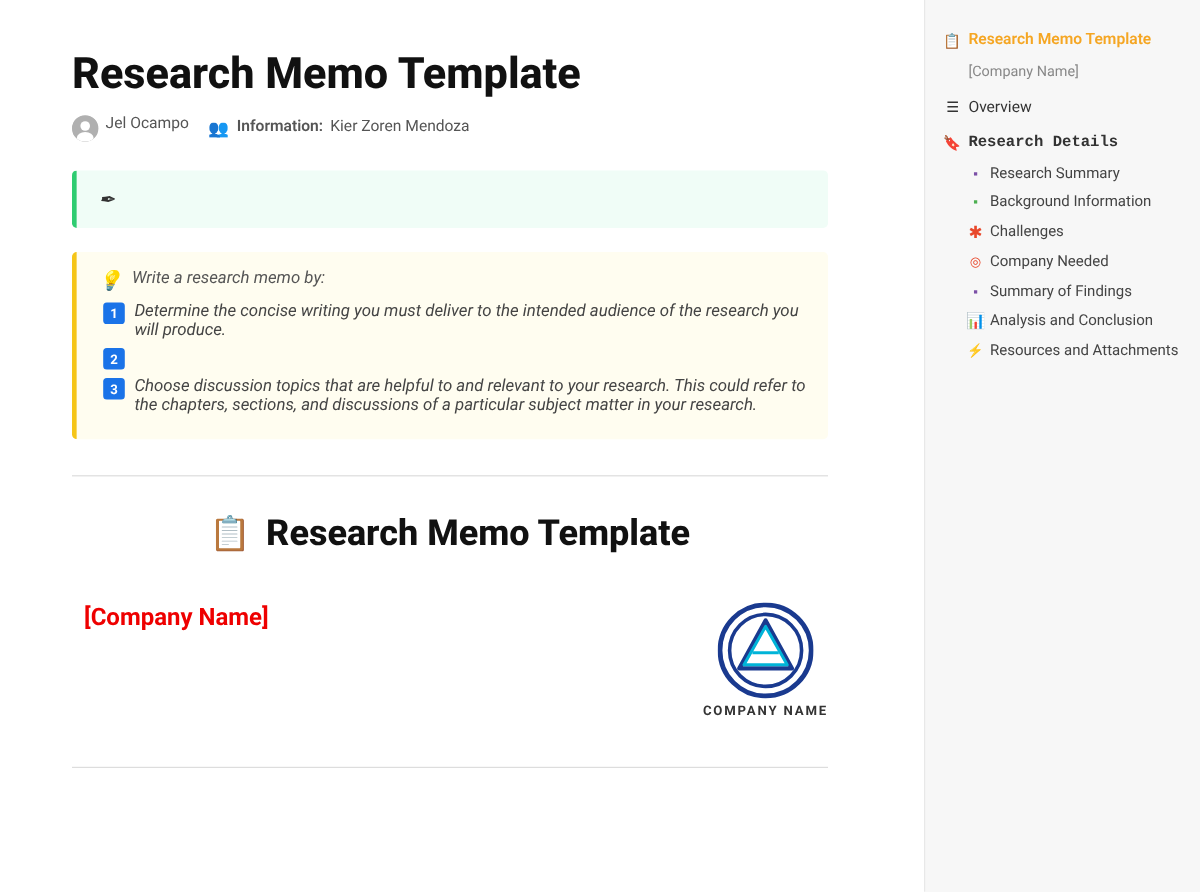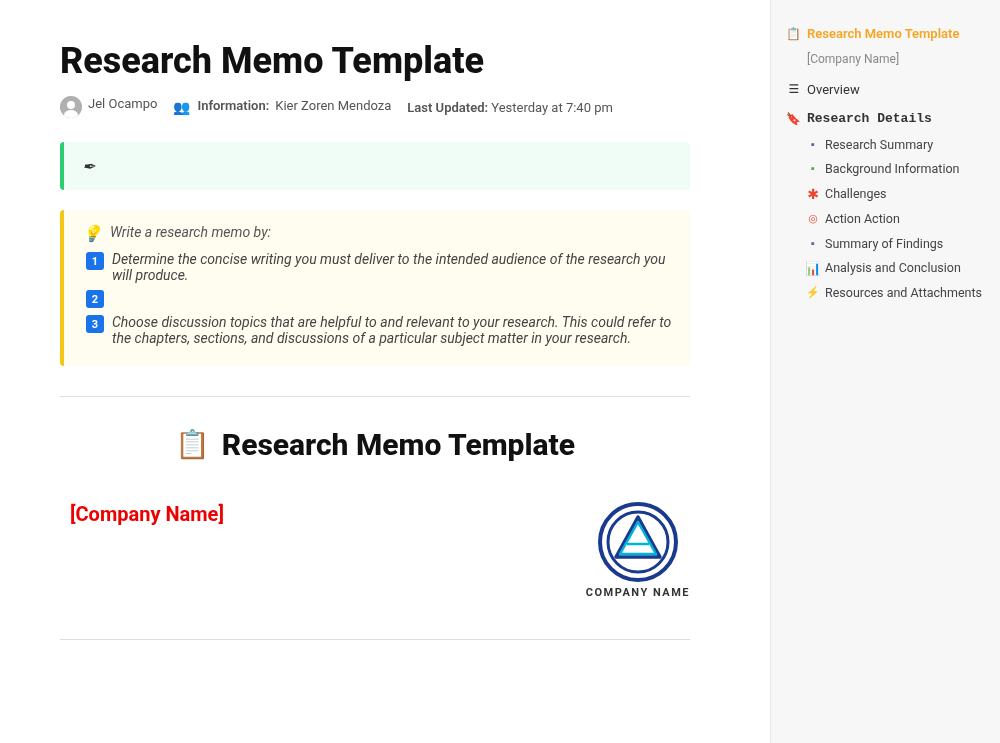--- a/index.html
+++ b/index.html
@@ -258,24 +258,20 @@
           <ellipse cx="11" cy="19" rx="7" ry="5" fill="#fff"></ellipse>
         </svg>
       </div>
       <span>Jel Ocampo</span>
     </div>
     <div class="meta-author">
       <span class="contributors-icon">👥</span>
       <span style="font-weight:600;">Information:</span>
       <span>Kier Zoren Mendoza</span>
     </div>
-    <div>
-      <span style="font-weight:600;">Last Updated:</span>
-      <span>Yesterday at 7:40 pm</span>
-    </div>
   </div>
 
   <div class="callout-green">
     <span class="callout-icon">✒</span>
   </div>
 
   <div class="callout-yellow">
     <div class="callout-yellow-header">
       <span class="icon">💡</span>
       <span>Write a research memo by:</span>
@@ -345,21 +341,21 @@
   <div class="sidebar-sub">
     <span class="icon" style="color:#4caf50;">▪</span>
     <span>Background Information</span>
   </div>
   <div class="sidebar-sub">
     <span class="icon" style="color:#e8472a; font-size:14px;">✱</span>
     <span>Challenges</span>
   </div>
   <div class="sidebar-sub">
     <span class="icon" style="color:#e8472a;">◎</span>
-    <span>Action Action</span>
+    <span>Company Needed</span>
   </div>
   <div class="sidebar-sub">
     <span class="icon" style="color:#7b4fa6;">▪</span>
     <span>Summary of Findings</span>
   </div>
   <div class="sidebar-sub">
     <span class="icon" style="color:#4caf50; font-size:13px;">📊</span>
     <span>Analysis and Conclusion</span>
   </div>
   <div class="sidebar-sub">

